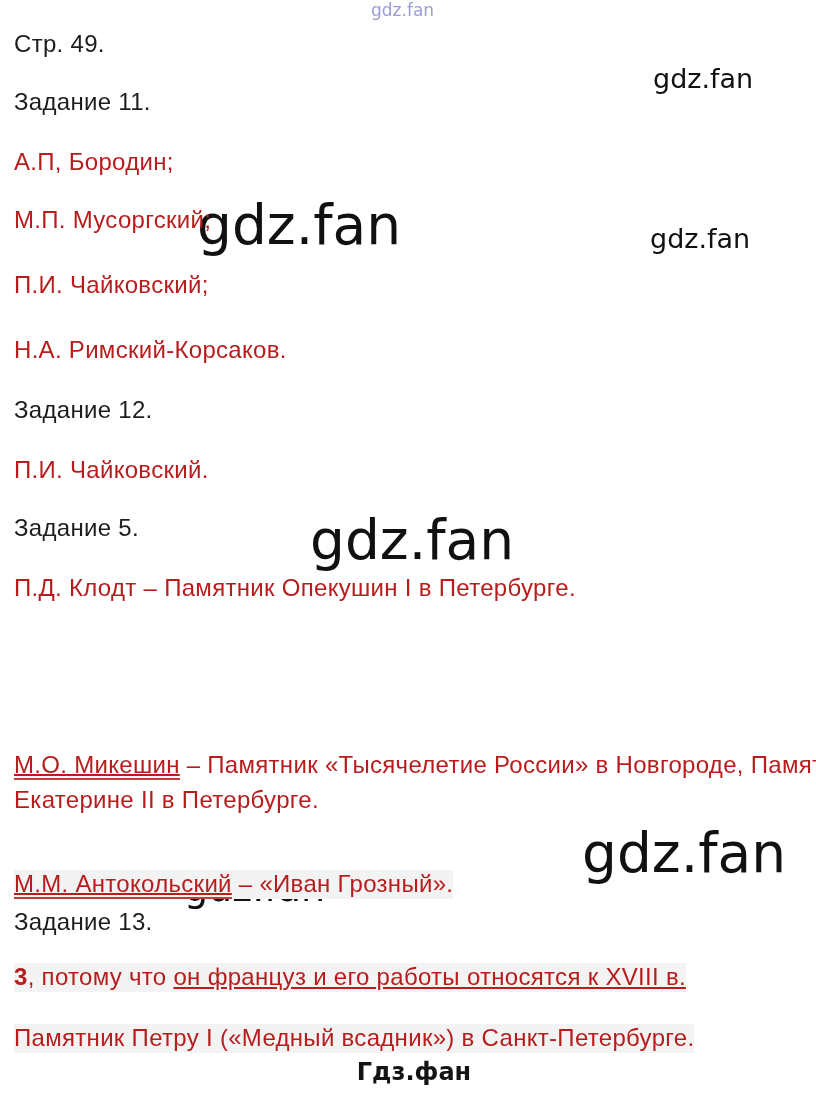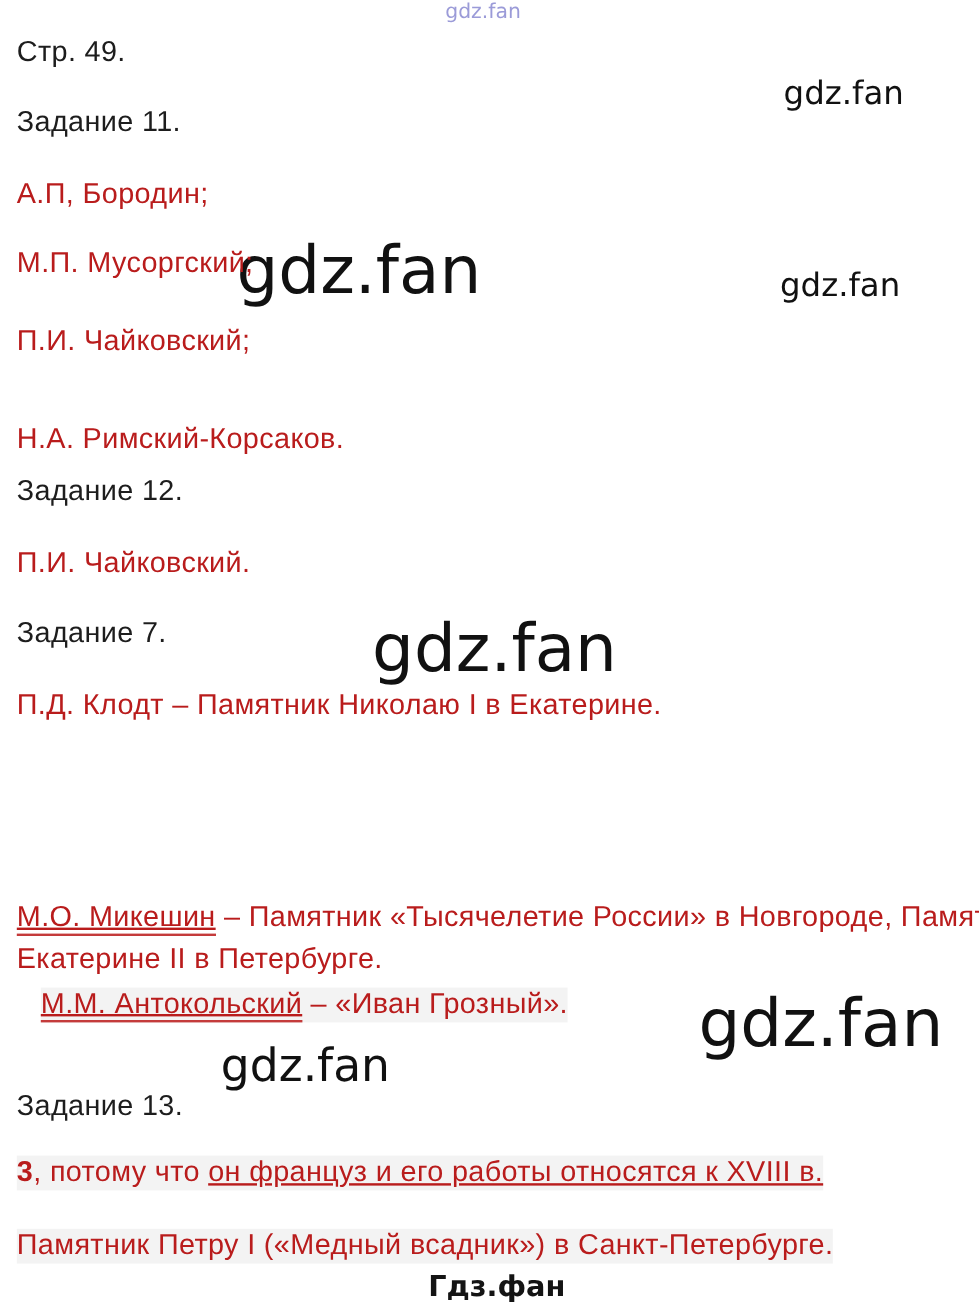--- a/index.html
+++ b/index.html
@@ -67,30 +67,30 @@
   <div class="wm wm-large" style="left:310px; top:510px;">gdz.fan</div>
   <div class="wm wm-large" style="left:582px; top:823px;">gdz.fan</div>
   <div class="wm wm-medium" style="left:184px; top:868px;">gdz.fan</div>
 
   <div class="line heading" style="top:30px;">Стр. 49.</div>
 
   <div class="line heading" style="top:88px;">Задание 11.</div>
   <div class="line" style="top:148px;">А.П, Бородин;</div>
   <div class="line" style="top:206px;">М.П. Мусоргский;</div>
   <div class="line" style="top:271px;">П.И. Чайковский;</div>
-  <div class="line" style="top:336px;margin-top:16px;">Н.А. Римский-Корсаков.</div>
+  <div class="line" style="top:336px;">Н.А. Римский-Корсаков.</div>
 
   <div class="line heading" style="top:396px;">Задание 12.</div>
   <div class="line" style="top:456px;">П.И. Чайковский.</div>
 
-  <div class="line heading" style="top:514px;">Задание 7.</div>
-  <div class="line" style="top:574px;">П.Д. Клодт – Памятник Николаю I в Екатерине.</div>
+  <div class="line heading" style="top:514px;">Задание 5.</div>
+  <div class="line" style="top:574px;">П.Д. Клодт – Памятник Опекушин I в Петербурге.</div>
   <div class="line" style="top:751px;"><span class="red-underline">М.О. Микешин</span><span> – Памятник «Тысячелетие России» в Новгороде, Памятник</span></div>
   <div class="line" style="top:786px;">Екатерине II в Петербурге.</div>
-  <div class="line hl" style="top:823px;margin-left:20px;"><span class="red-underline">М.М. Антокольский</span><span> – «Иван Грозный».</span></div>
+  <div class="line hl" style="top:870px;"><span class="red-underline">М.М. Антокольский</span><span> – «Иван Грозный».</span></div>
 
   <div class="line heading" style="top:908px;">Задание 13.</div>
   <div class="line hl" style="top:963px;"><span class="bold">3</span><span>, потому что </span><span class="black-underline">он француз и его работы относятся к XVIII в.</span></div>
   <div class="line hl" style="top:1024px;">Памятник Петру I («Медный всадник») в Санкт-Петербурге.</div>
 
   <div class="footer-name" style="top:1058px;">Гдз.фан</div>
 
 </div>
 
 </body></html>

